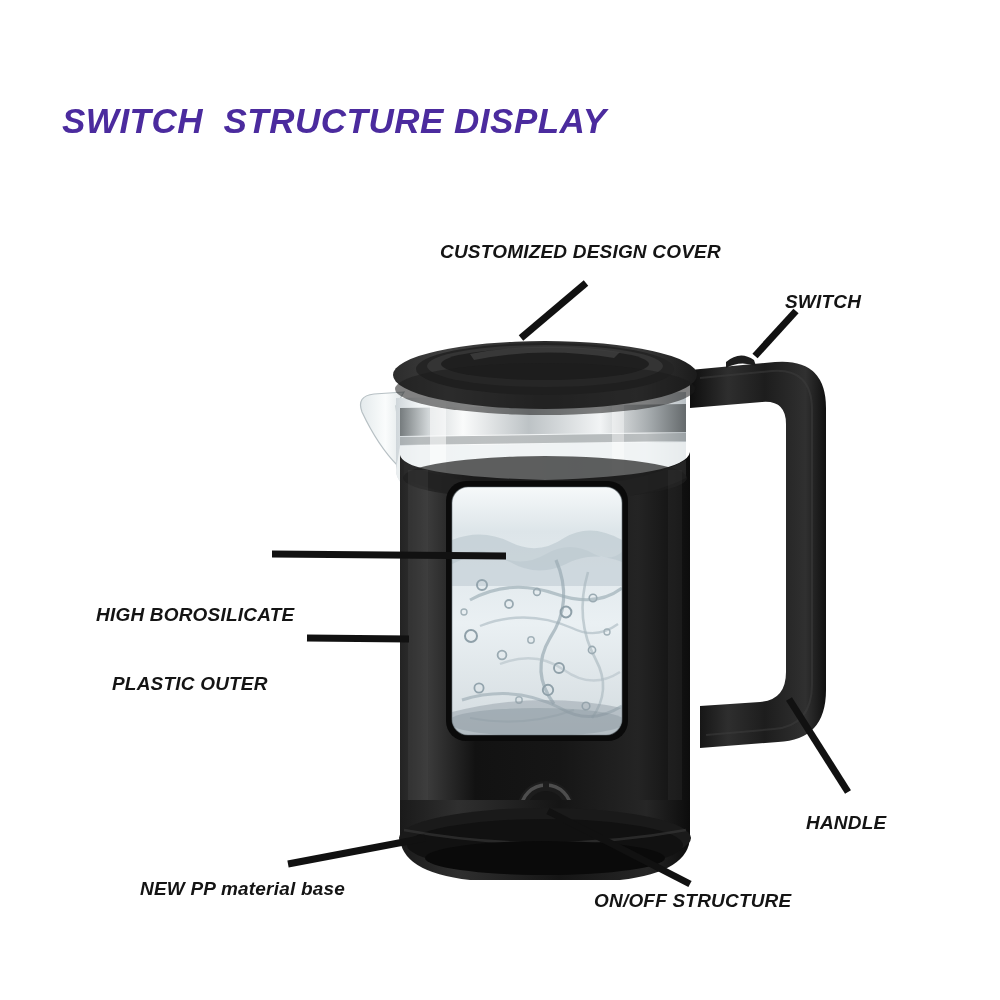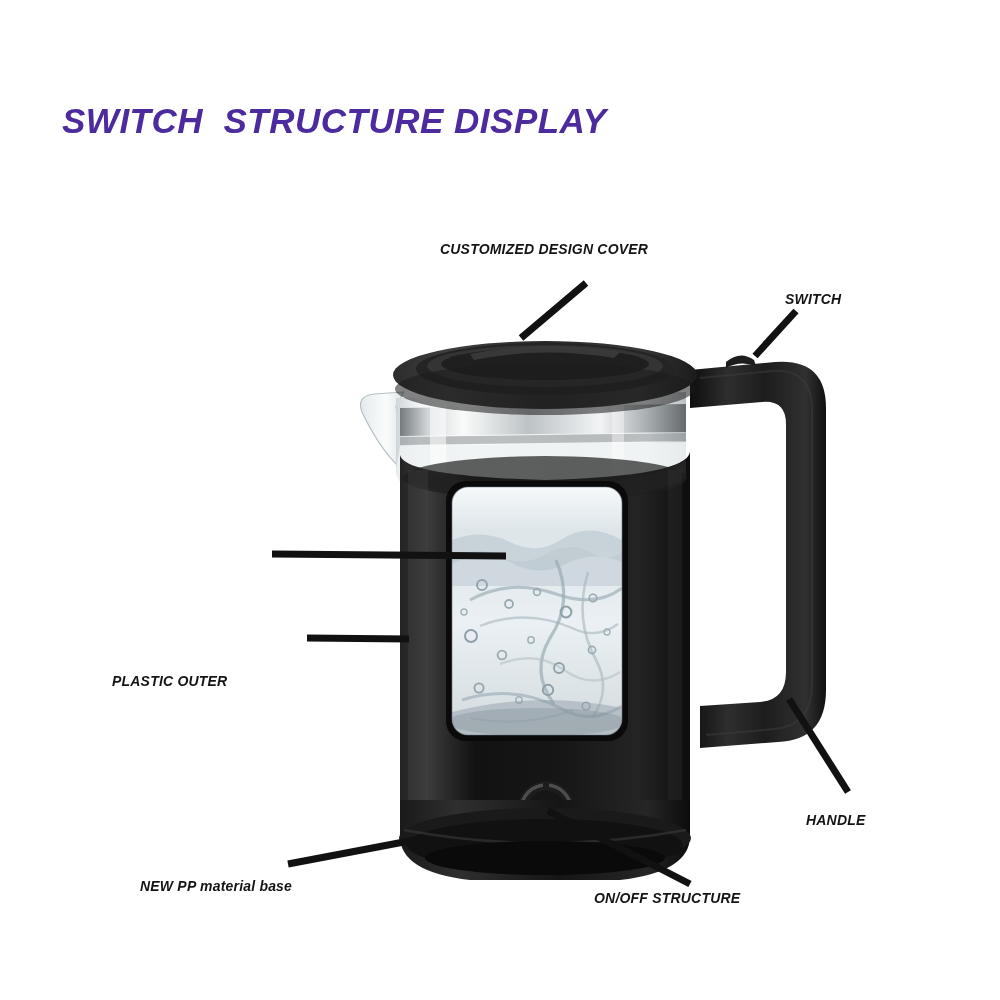--- a/index.html
+++ b/index.html
@@ -18,21 +18,21 @@
     font-size:35px;
     font-weight:bold;
     font-style:italic;
     letter-spacing:0.5px;
     color:#4b2b9e;
     white-space:pre;
   }
 
   .callout{
     position:absolute;
-    font-size:14px;
+    font-size:19px;
     font-weight:bold;
     font-style:italic;
     color:#141414;
     white-space:pre;
     letter-spacing:0.2px;
   }
   .callout.two-line{line-height:44px;}
 
   #svg-art{position:absolute;left:0;top:0;width:1000px;height:1000px;}
 </style>
@@ -256,20 +256,21 @@
     <line x1="690" y1="884" x2="548" y2="811" stroke="#111" stroke-width="7" stroke-linecap="butt"></line>
   </svg>
 
   <div class="page-title">SWITCH  STRUCTURE DISPLAY</div>
 
   <div class="callout" style="left:440px; top:241px;">CUSTOMIZED DESIGN COVER</div>
 
   <div class="callout" style="left:768px; top:291px;margin-left:17px;">SWITCH</div>
 
   <div class="callout two-line" style="left:96px; top:505px;">
+    <div>HIGH BOROSILICATE</div>
   </div>
 
   <div class="callout" style="left:112px; top:625px;margin-top:48px;">PLASTIC OUTER</div>
 
   <div class="callout" style="left:806px; top:812px;font-style:italic;">HANDLE</div>
 
   <div class="callout" style="left:140px; top:878px;">NEW PP material base</div>
 
   <div class="callout" style="left:594px; top:890px;">ON/OFF STRUCTURE</div>
 

